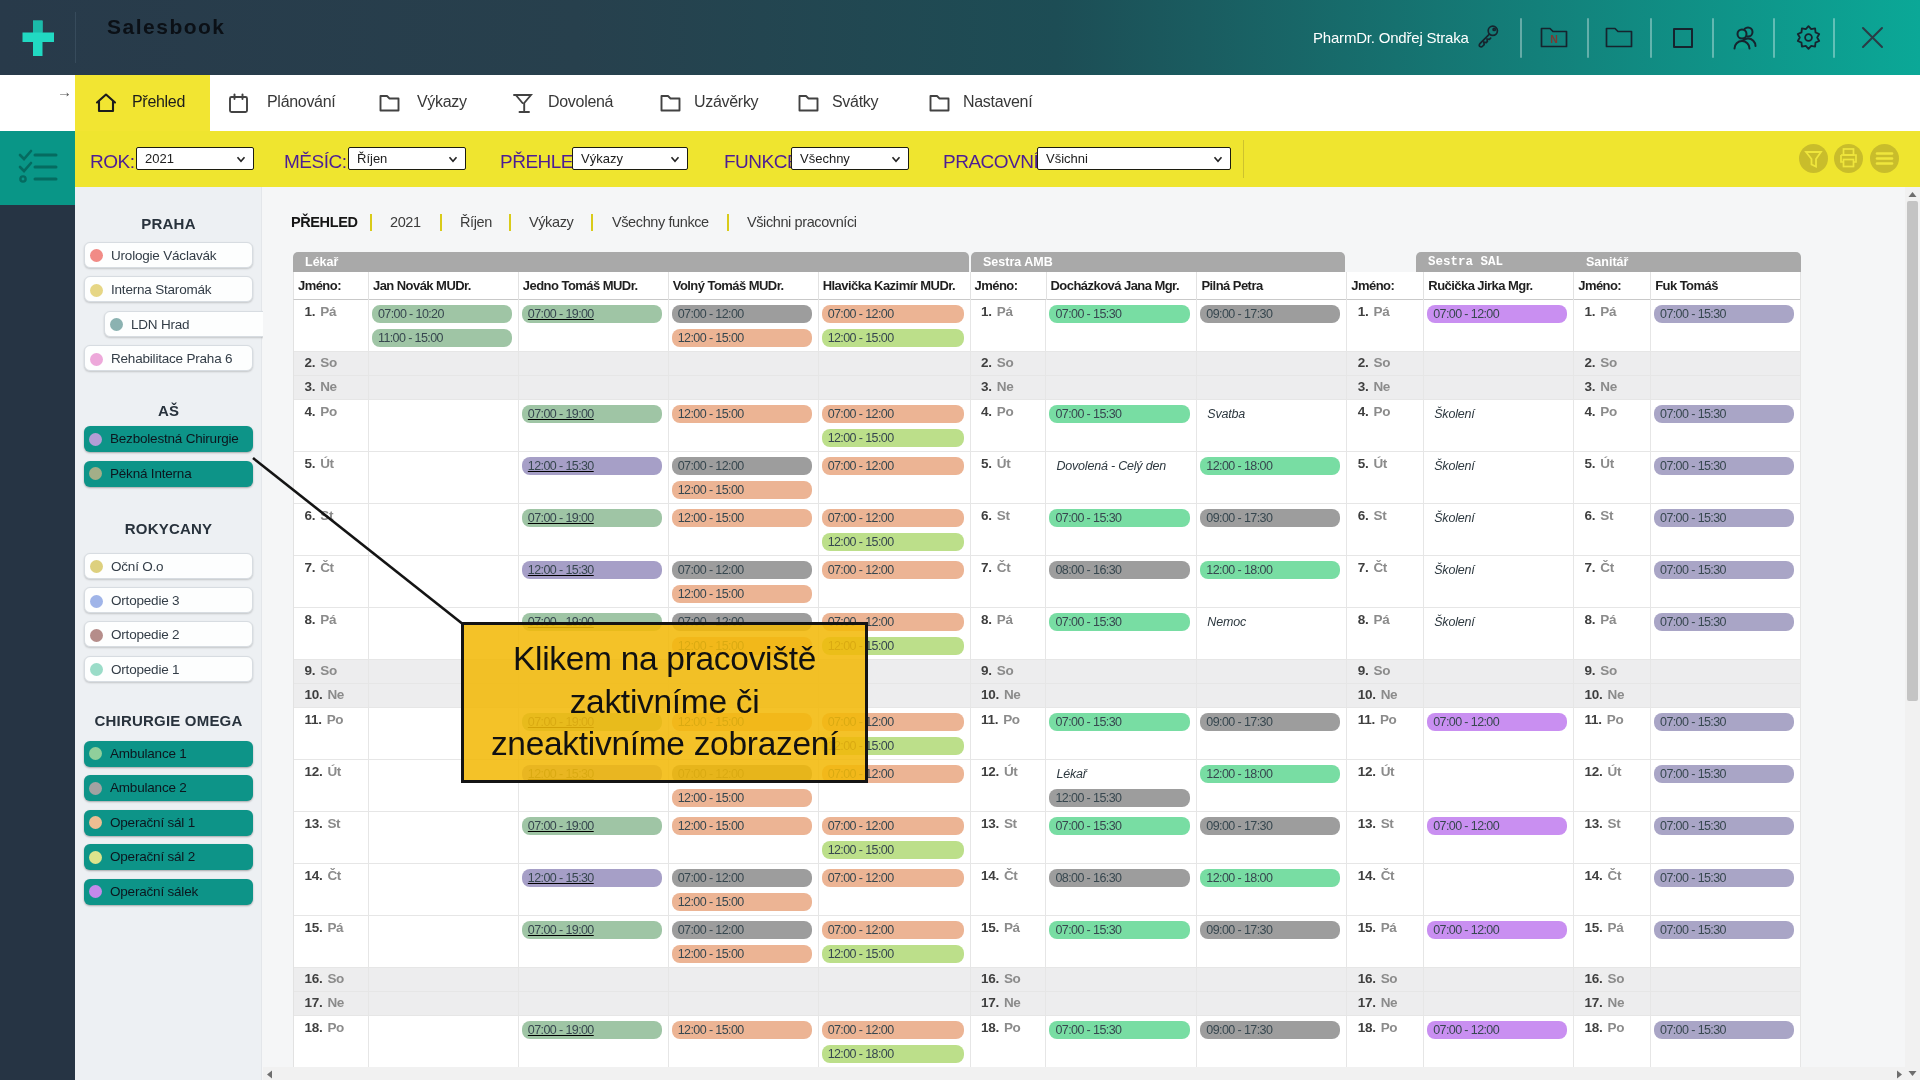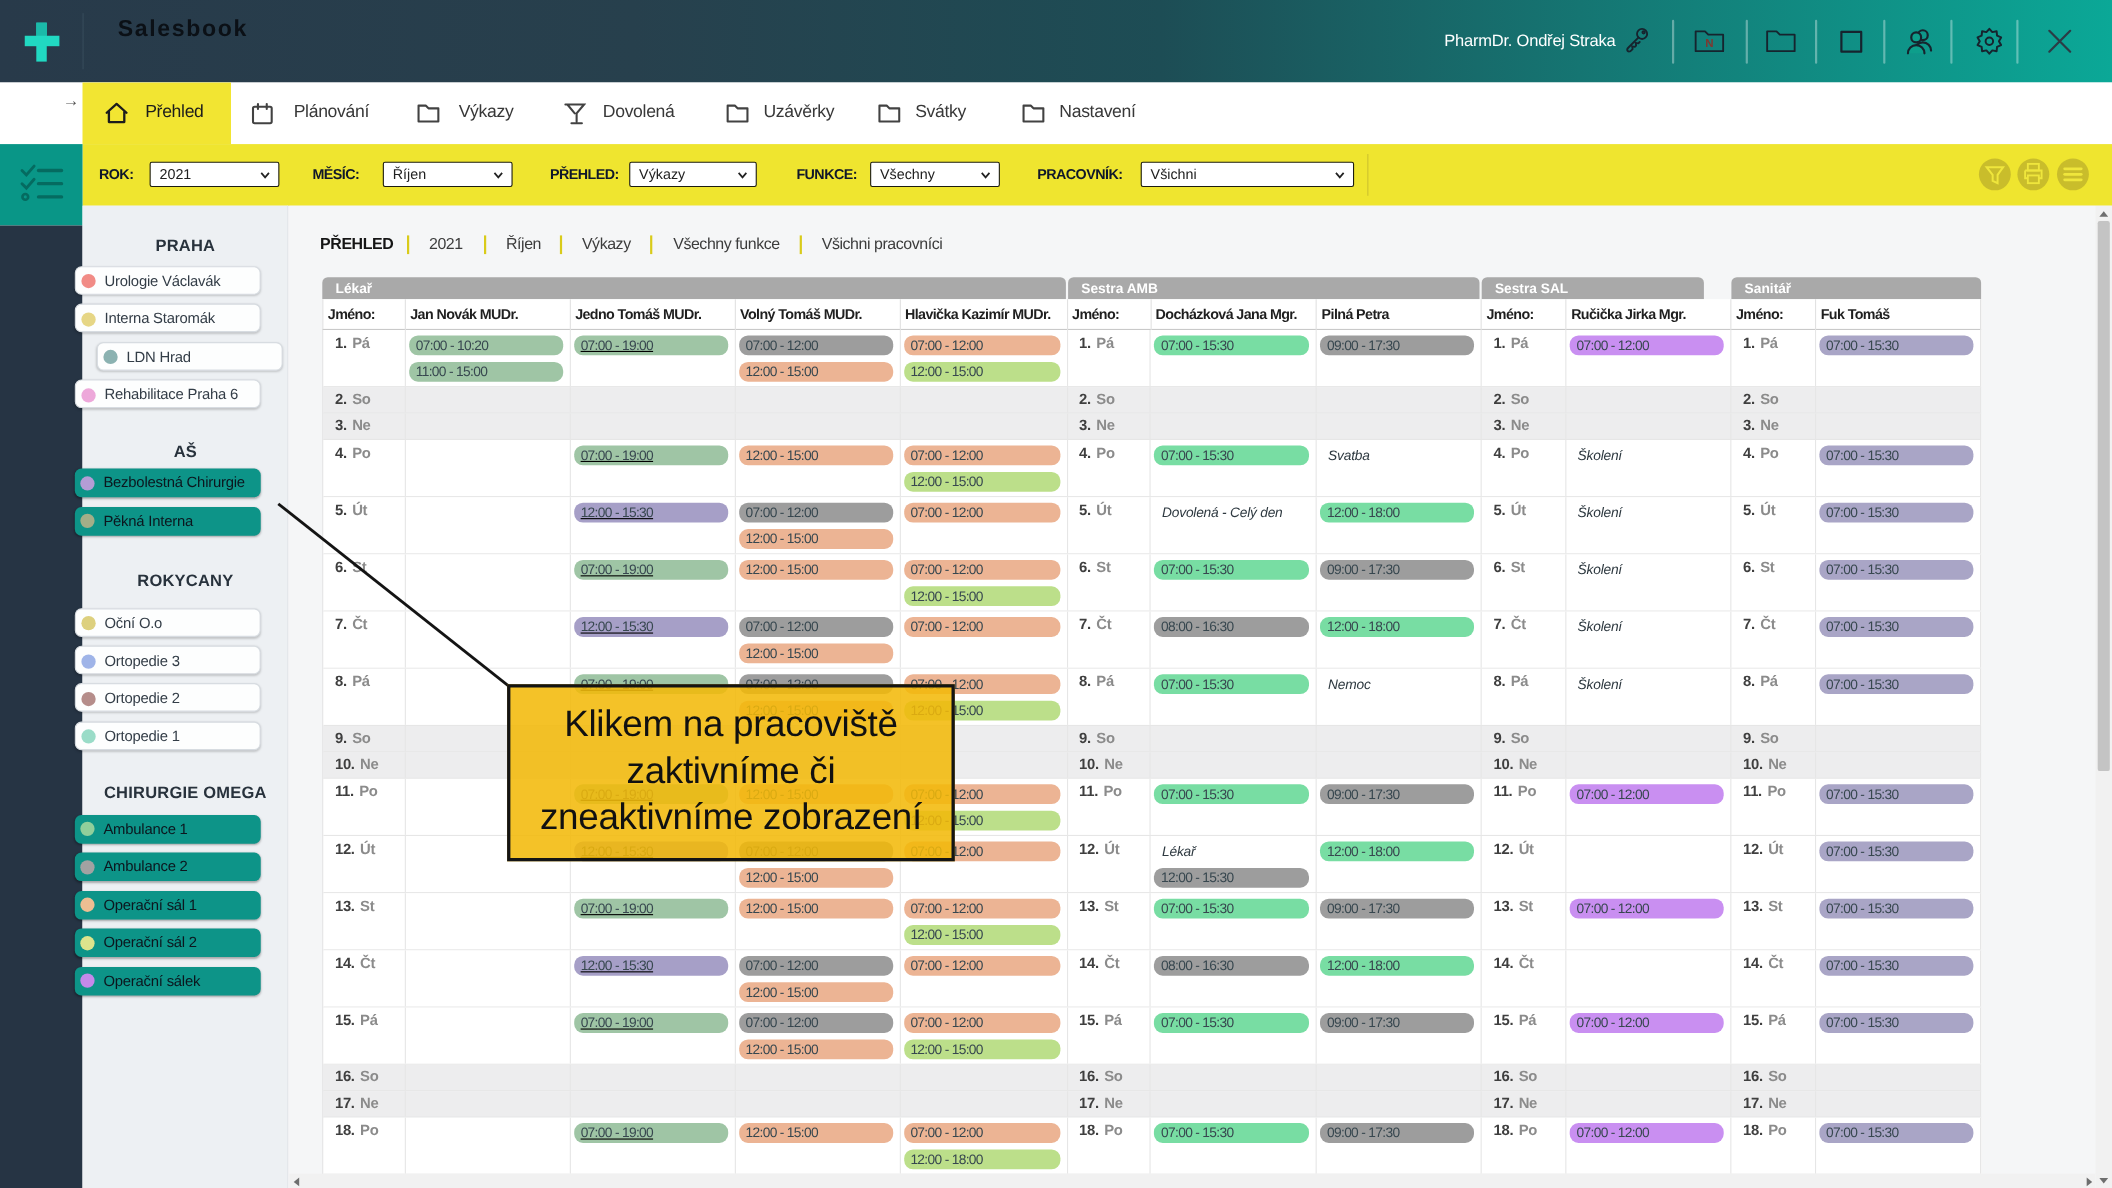--- a/index.html
+++ b/index.html
@@ -12,32 +12,32 @@
 #brand{left:107px;top:15px;font-size:21px;font-weight:bold;color:#0b1016;letter-spacing:1.5px;}
 #username{left:1313px;top:29px;font-size:15px;color:#fff;letter-spacing:-0.2px;}
 .tsep{top:18px;width:2px;height:40px;background:rgba(255,255,255,0.35);border-radius:1px;}
 
 #tabbar{left:0;top:75px;width:1920px;height:56px;background:#fff;}
 #tabarrow{left:57px;top:83px;font-size:15px;color:#555;}
 #activetab{left:75px;top:75px;width:135px;height:56px;background:#f2e532;}
 .tablbl{top:93px;font-size:16px;color:#383838;letter-spacing:-0.3px;}
 
 #filterbar{left:75px;top:131px;width:1845px;height:56px;background:#efe52f;}
-.flbl{top:151px;font-size:13px;font-weight:bold;color:#0f172a;letter-spacing:-0.5px;}
+.flbl{top:151px;font-size:19px;font-weight:normal;color:#4c1d95;letter-spacing:-0.5px;}
 .fsel{top:147px;height:23px;background:#fff;border:1px solid #1c1c10;border-radius:2px;font-size:13px;color:#202020;line-height:21px;padding-left:8px;}
 .fsel svg{position:absolute;right:7px;top:8px;}
 #fsep{left:1243px;top:140px;width:1px;height:38px;background:#cdc22e;}
 .fcirc{top:144px;width:29px;height:29px;border-radius:50%;background:#c9bd2b;}
 
 #tealsq{left:0;top:131px;width:75px;height:74px;background:#099687;}
 #navyrail{left:0;top:205px;width:75px;height:875px;background:#263444;}
 
 #sidebar{left:75px;top:187px;width:187px;height:893px;background:#edf0f3;border-right:1px solid #e3e6ea;}
 .shead{left:84px;width:169px;text-align:center;font-size:15px;font-weight:bold;color:#28323c;letter-spacing:0.2px;}
-.sbtn{left:68px;width:169px;height:26px;border-radius:6px;font-size:13.5px;line-height:26px;letter-spacing:-0.2px;}
+.sbtn{left:84px;width:169px;height:26px;border-radius:6px;font-size:13.5px;line-height:26px;letter-spacing:-0.2px;}
 .sbtn .dot{position:absolute;left:5px;top:6.5px;width:13px;height:13px;border-radius:50%;}
 .sbtn .t{position:absolute;left:26px;top:0;white-space:nowrap;}
 .wbtn{background:#fdfefe;border:1px solid #d7dce1;box-shadow:0 1px 2px rgba(0,0,0,0.18);color:#333d47;}
 .tbtn{background:#0d9488;box-shadow:0 1px 2px rgba(0,0,0,0.3);color:#0c161e;}
 
 
 #main{left:263px;top:187px;width:1642px;height:880px;background:#f5f6f7;}
 .bc{top:214px;font-size:14.5px;color:#3c3c3c;letter-spacing:-0.4px;}
 .bcsep{top:214px;width:2px;height:17px;background:#d9cb1a;}
 .gband{top:252px;height:20px;background:#a9a9a9;border-radius:5px 5px 0 0;color:#fff;font-size:12.5px;font-weight:bold;line-height:20px;padding-left:12px;}
@@ -302,21 +302,21 @@
 <div class="abs bcsep" style="left:509px;"></div>
 <div class="abs bcsep" style="left:591px;"></div>
 <div class="abs bcsep" style="left:727px;"></div>
 <div class="abs bc" style="left:390px;">2021</div>
 <div class="abs bc" style="left:460px;">Říjen</div>
 <div class="abs bc" style="left:529px;">Výkazy</div>
 <div class="abs bc" style="left:612px;">Všechny funkce</div>
 <div class="abs bc" style="left:747px;">Všichni pracovníci</div>
 <div class="abs gband" style="left:293px;width:676px;">Lékař</div>
 <div class="abs gband" style="left:971px;width:374px;">Sestra AMB</div>
-<div class="abs gband" style="left:1347px;width:202px;">Sestra SAL</div>
+<div class="abs gband" style="left:1416px;width:202px;font-family:Liberation Mono, monospace;">Sestra SAL</div>
 <div class="abs gband" style="left:1574px;width:227px;">Sanitář</div>
 <div id="hrow" class="abs">
     <div class="hcell" style="width:75px;">Jméno:</div>
     <div class="hcell" style="width:150px;">Jan Novák MUDr.</div>
     <div class="hcell" style="width:150px;">Jedno Tomáš MUDr.</div>
     <div class="hcell" style="width:150px;">Volný Tomáš MUDr.</div>
     <div class="hcell" style="width:152px;">Hlavička Kazimír MUDr.</div>
     <div class="hcell" style="width:76px;">Jméno:</div>
     <div class="hcell" style="width:151px;">Docházková Jana Mgr.</div>
     <div class="hcell" style="width:150px;">Pilná Petra</div>

